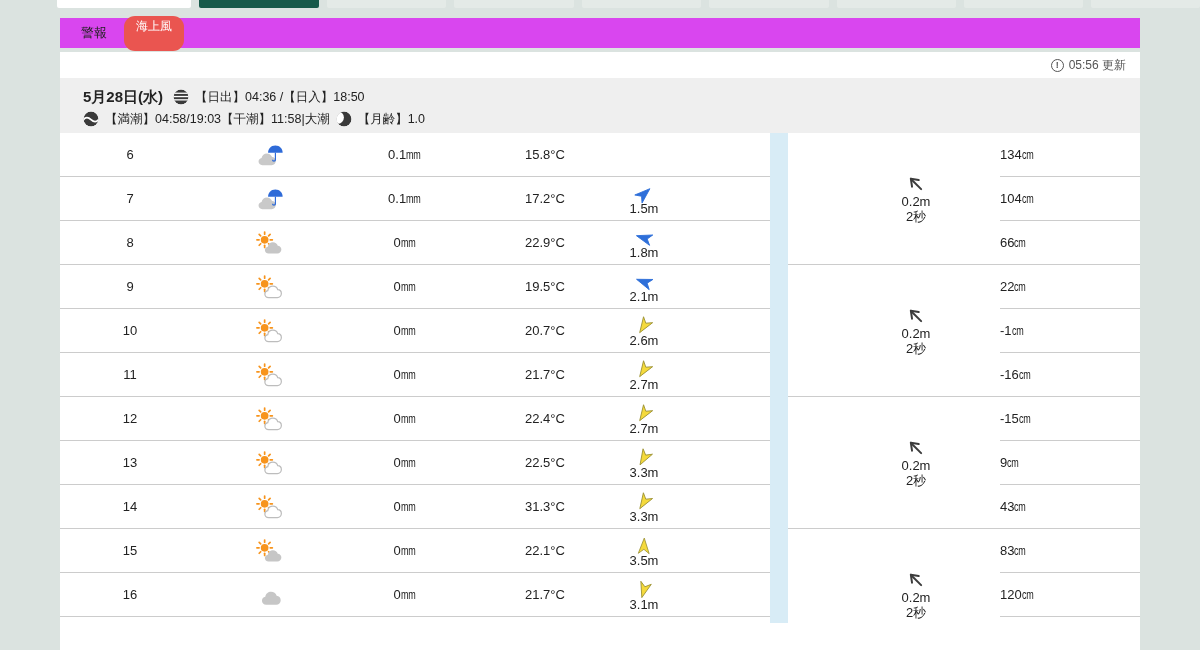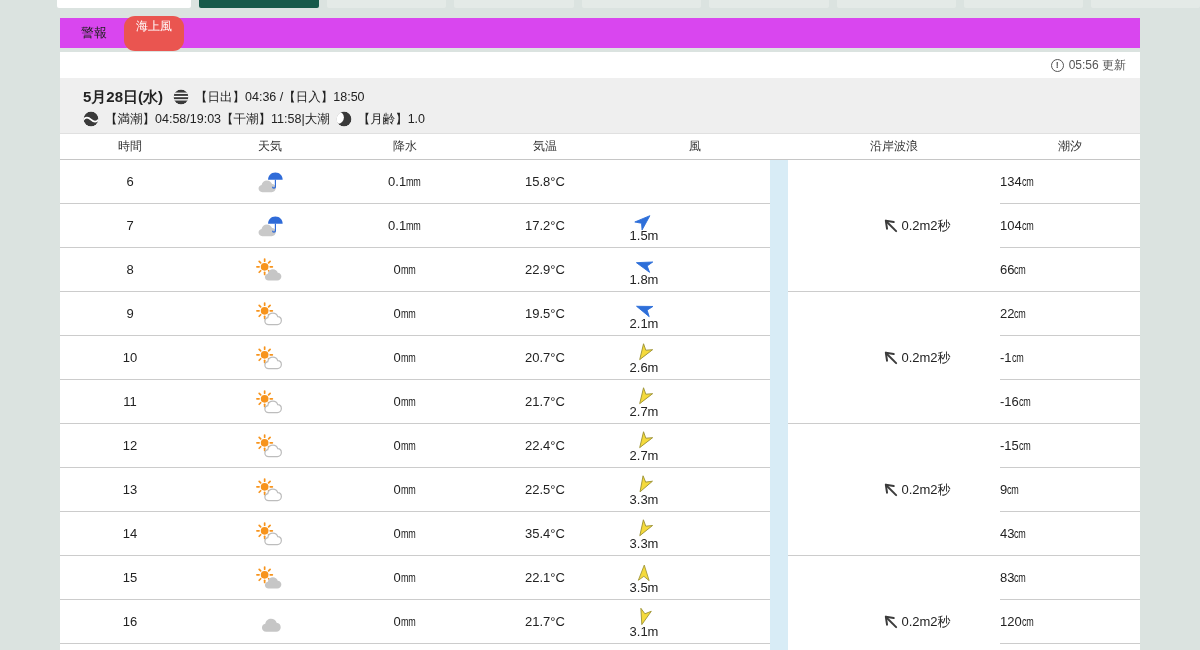--- a/index.html
+++ b/index.html
@@ -44,21 +44,21 @@
   .c-precip{width:130px}.c-temp{width:150px}
   .c-wind{width:150px; text-align:left; padding-left:2px;}
   .windbox { display:inline-block; width:44px; text-align:center; padding-top:2px; }
   .warrow { display:block; margin:0 auto; }
   .wspeed { font-size:13px; margin-top:-3px; }
   .unit { display:inline-block; transform:scaleX(0.72); transform-origin:left center; letter-spacing:-0.5px; margin-right:-4px; font-size:12.5px; }
 
   .bluestrip { width:18px; background:#d8ecf6; height:490px; }
 
   .wavecol { width:212px; }
-  .waveblock { height:132px; border-bottom:1px solid #cccccc; display:flex; flex-direction:row; align-items:center; justify-content:center; font-size:13px;padding-left:44px; }
+  .waveblock { height:132px; border-bottom:1px solid #cccccc; display:flex; flex-direction:column; align-items:center; justify-content:center; font-size:13px;padding-left:44px; }
   .waveblock .wv-line { line-height:15px; }
 
   .tidecol { width:140px; }
   .tiderow { height:44px; display:flex; align-items:center; justify-content:flex-start; border-bottom:1px solid #cccccc; font-size:13px; }
 </style>
 </head>
 <body>
 
 <svg width="0" height="0" style="position:absolute">
   <defs>
@@ -151,30 +151,20 @@
         <svg class="hicon" width="16" height="16" viewBox="0 0 16 16">
           <g clip-path="url(#circ-clip)">
             <circle cx="8" cy="8" r="7.5" fill="#3a3a3a"></circle>
             <circle cx="1.6" cy="6.5" r="6.3" fill="#fff"></circle>
           </g>
         </svg>
         <span>【月齢】1.0</span>
       </div>
     </div>
 
-    <div class="thead">
-      <div class="th th-time">時間</div>
-      <div class="th th-weather">天気</div>
-      <div class="th th-precip">降水</div>
-      <div class="th th-temp">気温</div>
-      <div class="th th-wind">風</div>
-      <div class="th th-strip"></div>
-      <div class="th th-wave">沿岸波浪</div>
-      <div class="th th-tide">潮汐</div>
-    </div>
 
     <div class="tbody">
       <div class="leftcol">
   <div class="trow">
     <div class="c c-time"><span>6</span></div>
     <div class="c c-weather">
       <svg viewBox="0 0 28 24" width="30" height="26">
                 <use href="#icon-rain"></use>
               </svg>
     </div>
@@ -316,21 +306,21 @@
   </div>
 
   <div class="trow">
     <div class="c c-time"><span>14</span></div>
     <div class="c c-weather">
       <svg viewBox="0 0 28 24" width="30" height="26">
                 <use href="#icon-sun-cloud"></use>
               </svg>
     </div>
     <div class="c c-precip"><span>0</span><span class="unit">mm</span></div>
-    <div class="c c-temp"><span>35.4°C</span></div>
+    <div class="c c-temp"><span>31.3°C</span></div>
     <div class="c c-wind">
       <div class="windbox">
         <svg class="warrow" viewBox="0 0 24 24" width="20" height="20" style="transform: rotate(212deg);">
           <path d="M12,2.5 L18.5,21 L12,16 L5.5,21 Z" stroke-width="1" stroke-linejoin="round" fill="#f5da3c" stroke="#9d9336"></path>
         </svg>
         <div class="wspeed"><span>3.3m</span></div>
       </div>
     </div>
   </div>
 

